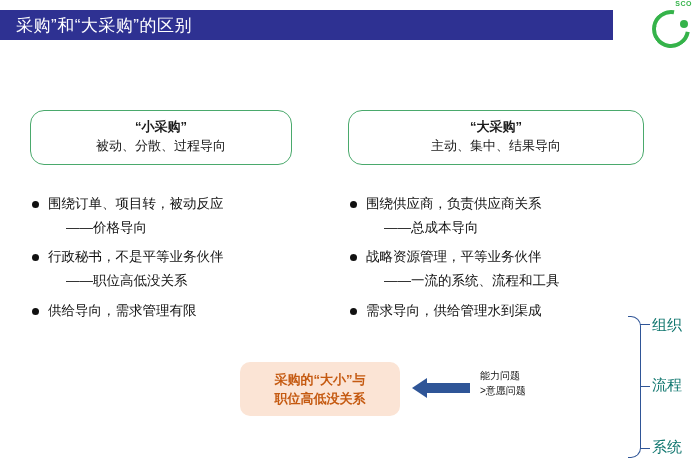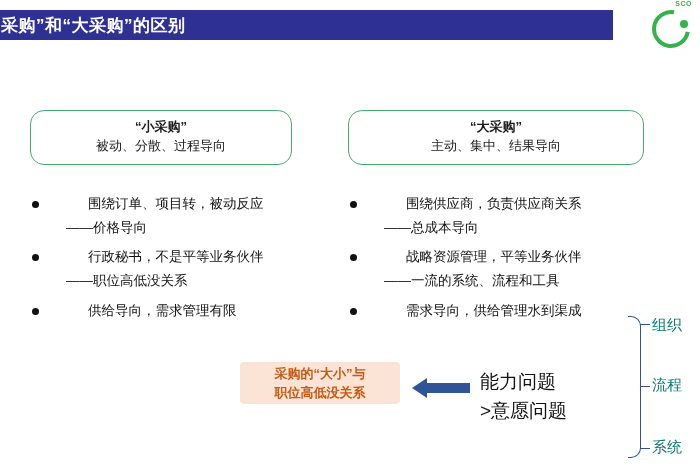--- a/index.html
+++ b/index.html
@@ -22,23 +22,23 @@
     top: 10px;
     width: 613px;
     height: 30px;
     background: #2e3192;
     display: flex;
     align-items: center;
   }
   .header-title {
     color: #ffffff;
     font-size: 17px;
-    font-weight: bold;
+    font-weight: normal;
     letter-spacing: 0.5px;
-    padding-left: 1px;
+    padding-left: 16px;
     white-space: nowrap;
   }
 
   
   .logo-wrap {
     position: absolute;
     right: 6px;
     top: 0px;
     width: 56px;
     height: 48px;
@@ -105,38 +105,38 @@
     margin-bottom: 6px;
   }
   .dot {
     width: 7px;
     height: 7px;
     border-radius: 50%;
     background: #111111;
     margin: 6px 9px 0 2px;
     flex: 0 0 auto;
   }
-  .bullet-text { line-height: 1.35; margin-left: 40px; }
+  .bullet-text { line-height: 1.35; }
   .sub-line {
     font-size: 13.5px;
     color: #111111;
     padding-left: 36px;
     margin-bottom: 11px;
     line-height: 1.35;
   }
 
   
   .callout {
     position: absolute;
     left: 240px;
     top: 362px;
     width: 160px;
-    height: 42px;
+    height: 54px;
     background: #fbe4d5;
-    border-radius: 4px;
+    border-radius: 10px;
     display: flex;
     flex-direction: column;
     align-items: center;
     justify-content: center;
     color: #c55a11;
     font-weight: bold;
     font-size: 13px;
     line-height: 1.5;
     text-align: center;
   }
@@ -164,21 +164,21 @@
     height: 0;
     border-top: 10px solid transparent;
     border-bottom: 10px solid transparent;
     border-right: 15px solid #2f5597;
   }
 
   .ability-block {
     position: absolute;
     left: 480px;
     top: 368px;
-    font-size: 19px;
+    font-size: 10px;
     color: #111111;
     line-height: 1.5;
   }
 
   
   .brace {
     position: absolute;
     left: 628px;
     top: 316px;
     width: 12px;

